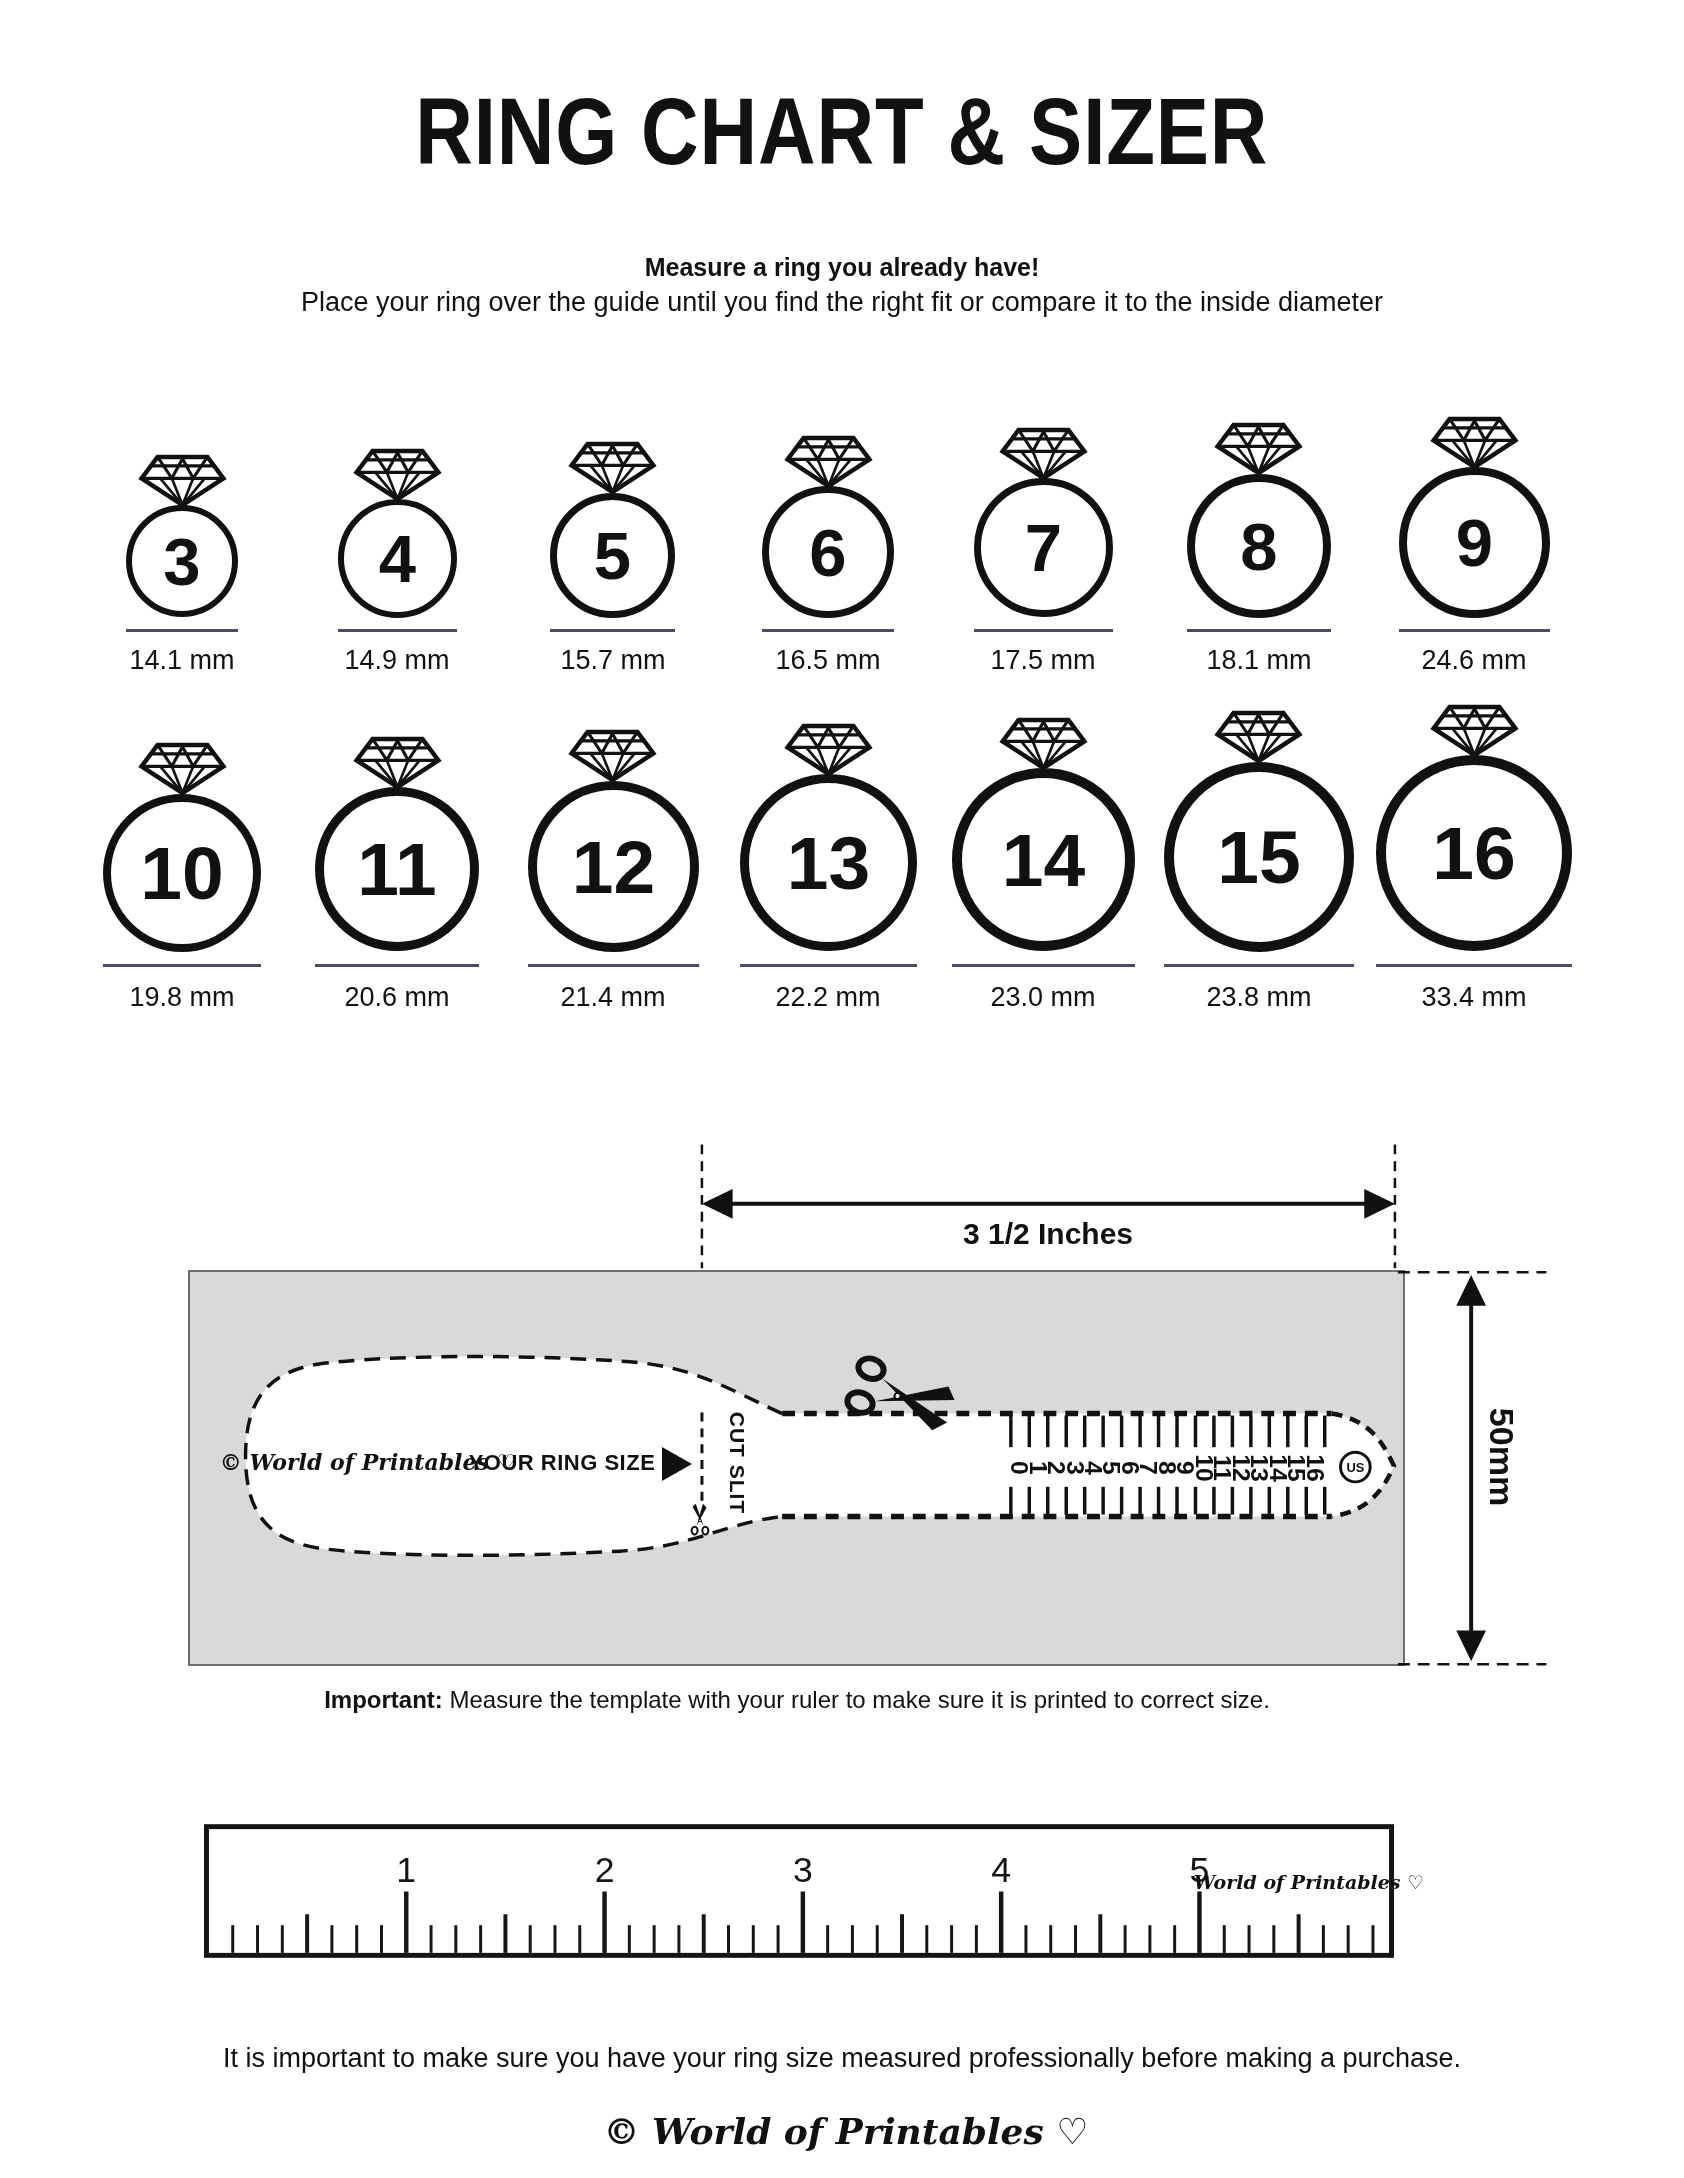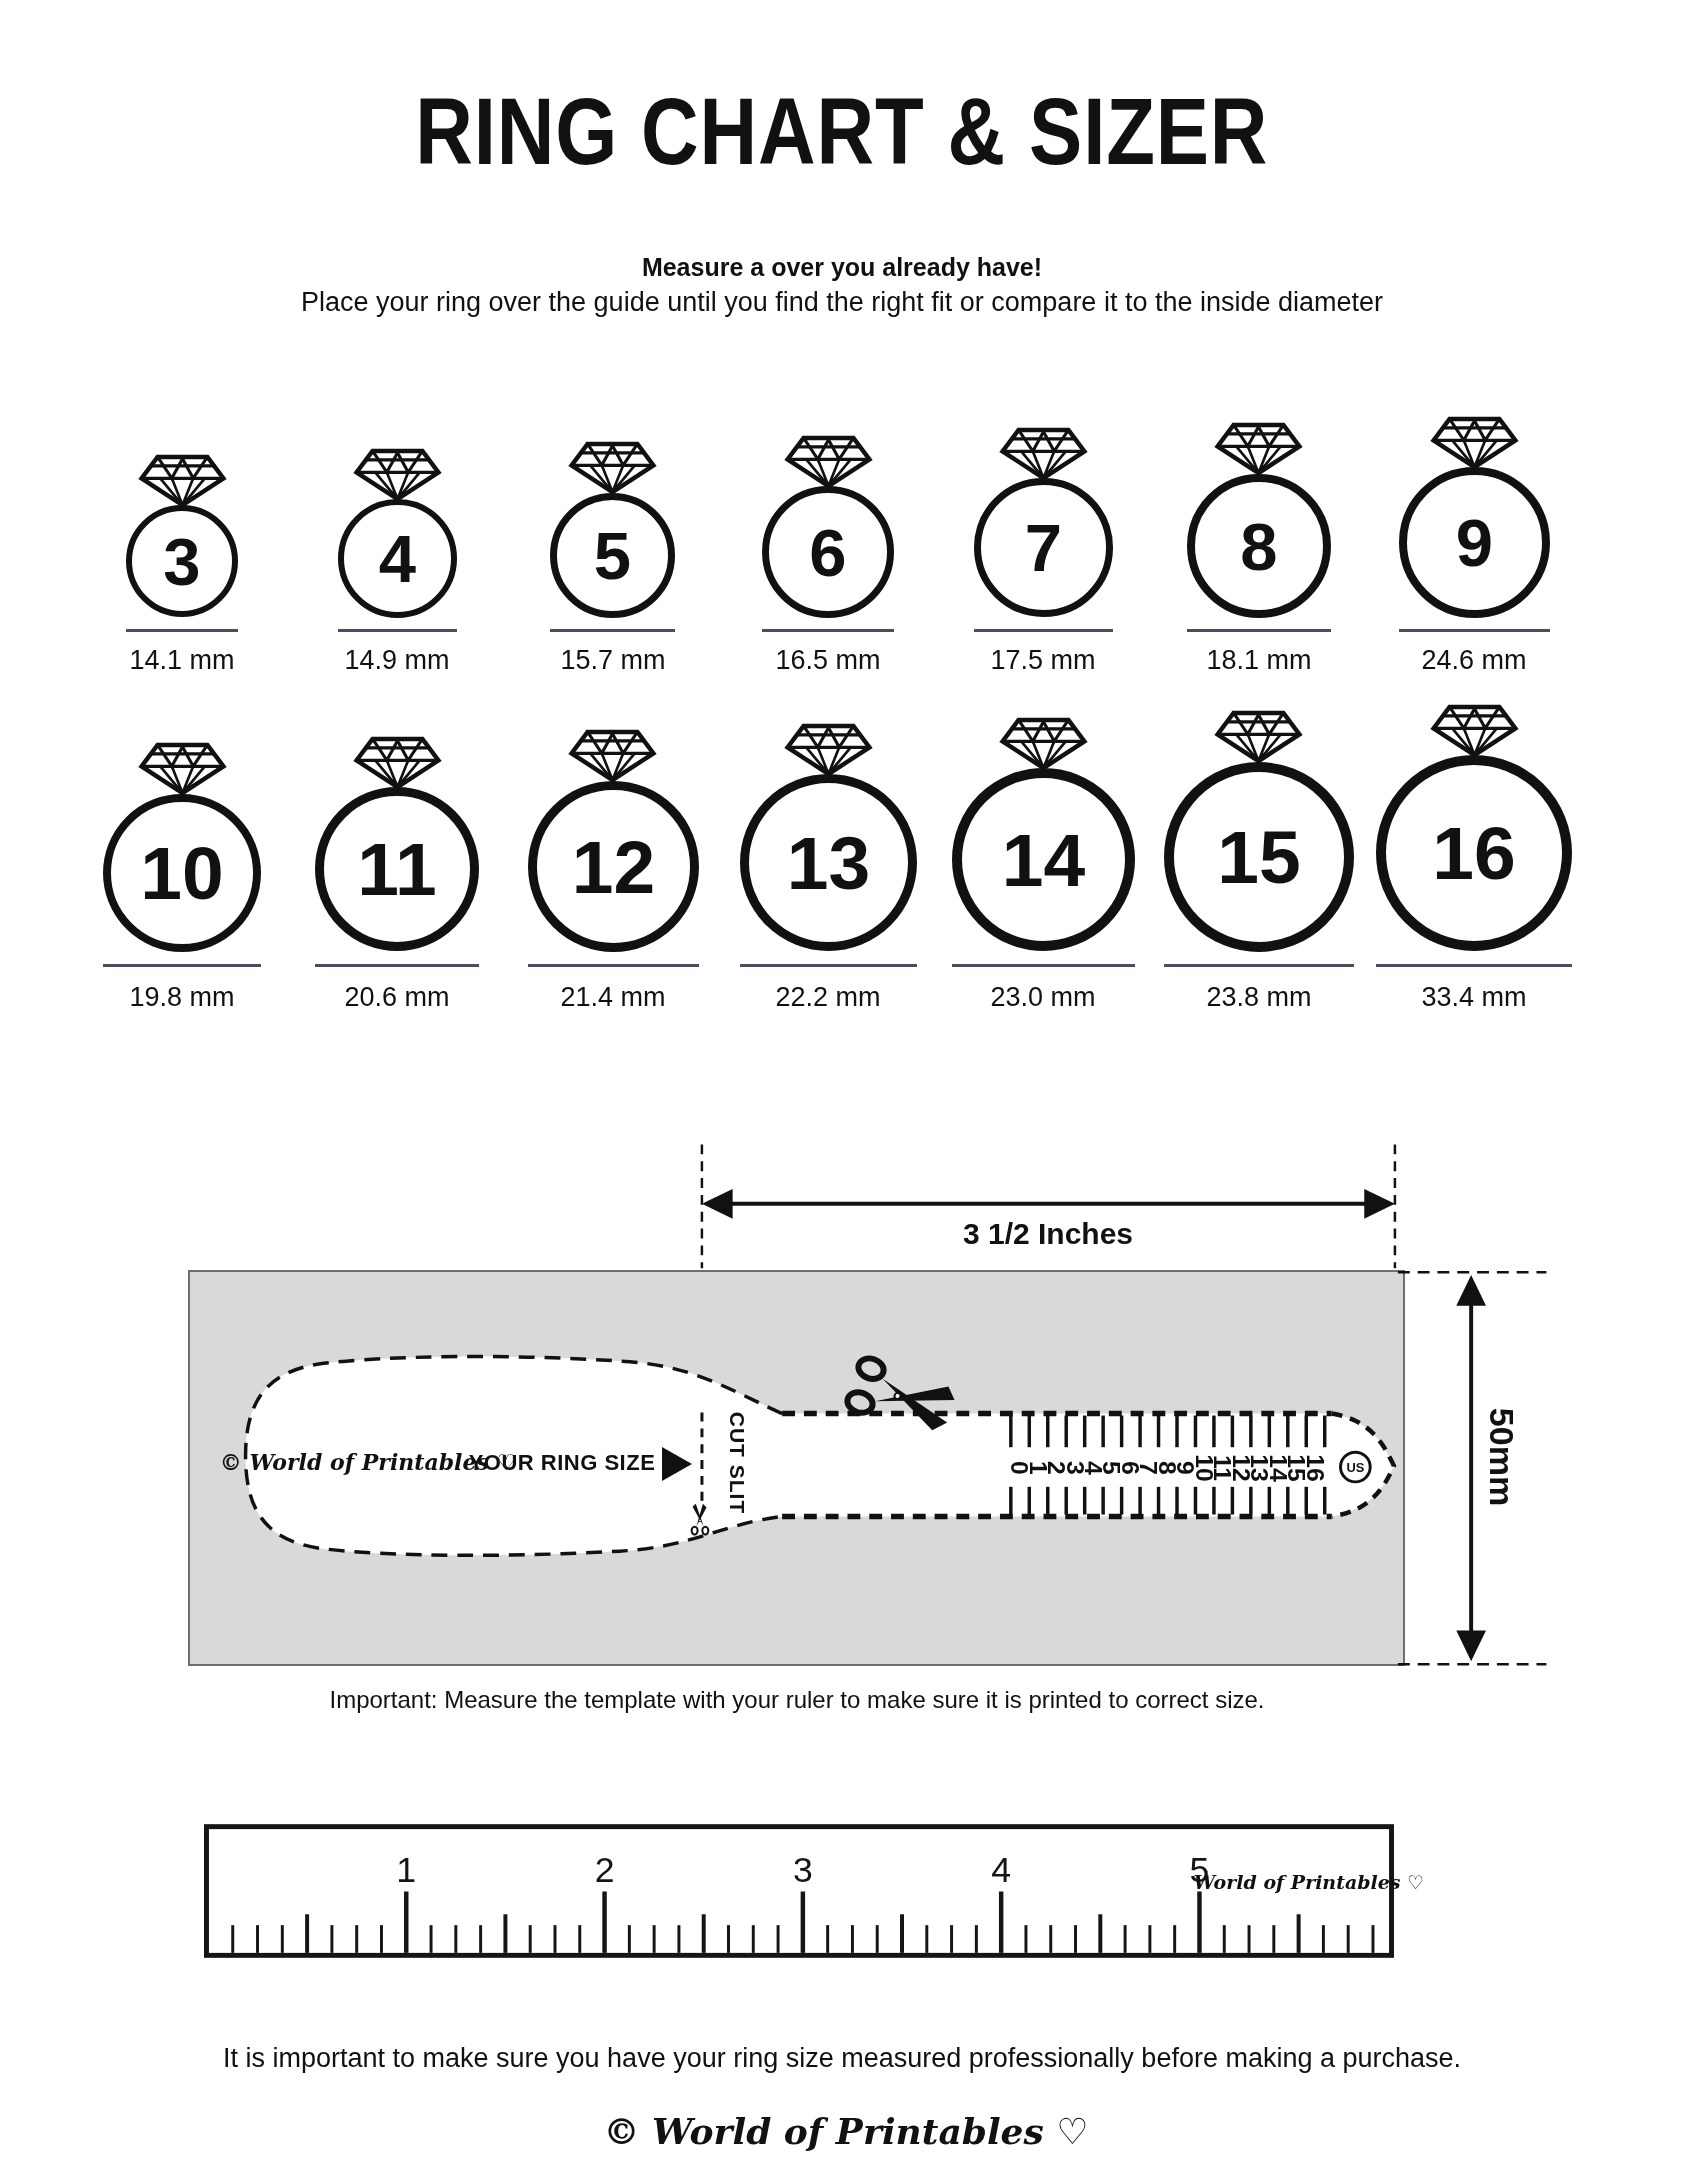--- a/index.html
+++ b/index.html
@@ -19,36 +19,36 @@
   .ring-underline{background:#4b4b63;height:3px;}
   .graybox{box-sizing:border-box;background:#d9d9d9;border:2px solid #6f6f6f;}
   .blob-brand{font-size:22px;}
   .script{font-family:"DejaVu Serif",serif;font-style:italic;font-weight:700;}
   .yrs{font-size:22px;font-weight:700;letter-spacing:0.5px;}
   .cutslit{font-size:21px;font-weight:700;letter-spacing:1px;}
   .inches-label{font-size:30px;font-weight:700;}
   .mm50-label{font-size:34px;font-weight:700;}
   .pointer{width:0;height:0;border-left:30px solid #111;border-top:17px solid transparent;border-bottom:17px solid transparent;}
   .important{font-size:24px;text-align:center;}
-  .important b{font-weight:400;}
+  .important b{font-weight:700;}
   .foot-b{font-size:26px;font-weight:700;}
   .foot-r{font-size:27px;}
   .foot-brand{font-size:36px;}
   .ruler-brand{font-size:19px;}
   svg{display:block;}
 </style>
 </head>
 <body>
 
 <div id="page">
 
   <div class="abs ctr" style="top:77px;">
     <span class="title squeeze">RING CHART &amp; SIZER</span>
   </div>
-  <div class="abs ctr intro-b" style="top:253px;">Measure a over you already have!</div>
+  <div class="abs ctr intro-b" style="top:253px;">Measure a ring you already have!</div>
   <div class="abs ctr intro-r" style="top:287px;">Place your ring over the guide until you find the right fit or compare it to the inside diameter</div>
 
   <div id="ring-chart" class="abs" style="left:0;top:0;width:100%;height:100%;pointer-events:none;">
       <div>
         <div class="abs" style="left: 138px; top: 453px; width: 89px; height: 56px;">
           <svg width="89" height="56" viewBox="0 0 100 62">
             <path d="M22,4 H78 L96,28 L50,58 L4,28 Z" fill="#fff" stroke="#111" stroke-width="5" stroke-linejoin="miter"></path>
             <path d="M14,14 H86 M4,28 H96" stroke="#111" stroke-width="3.5" fill="none"></path>
             <path d="M22,4 L38,28 L50,6 L62,28 L78,4" stroke="#111" stroke-width="3.5" fill="none"></path>
             <path d="M25,28 L50,58 M38,28 L50,58 M62,28 L50,58 M75,28 L50,58" stroke="#111" stroke-width="3" fill="none"></path>

